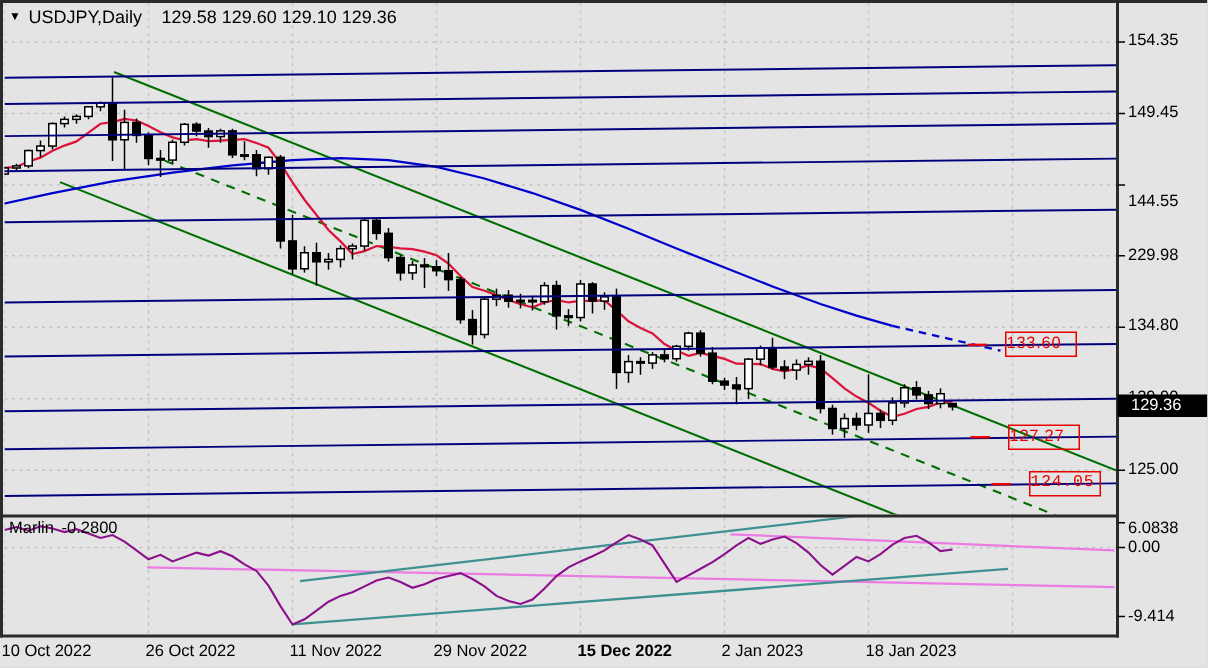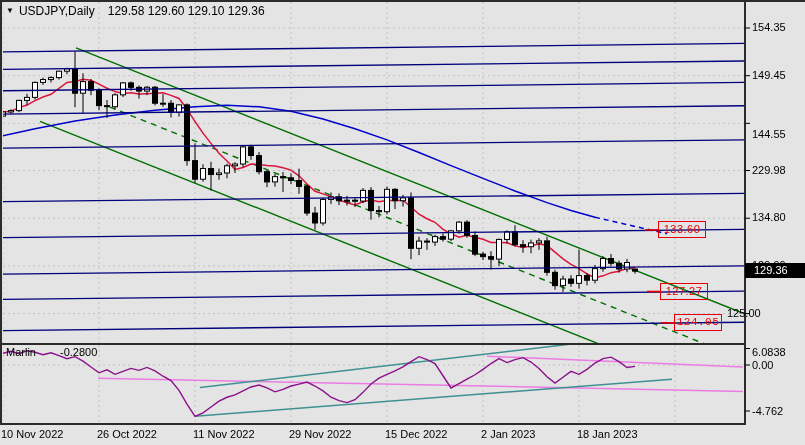--- a/index.html
+++ b/index.html
@@ -10,23 +10,23 @@
   #cv{position:absolute;left:0;top:0;}
   .lbl{position:absolute;font:11px "Liberation Sans",sans-serif;color:#000;white-space:nowrap;}
   #title-bar{position:absolute;left:6px;top:4px;display:flex;align-items:center;gap:5px;
     font:12px "Liberation Sans",sans-serif;color:#000;}
   #title-bar .tri{font-size:8px;line-height:1;cursor:pointer;}
   #title-bar .ohlc{margin-left:8px;}
   #price-axis,#ind-axis,#time-axis{position:absolute;left:0;top:0;width:805px;height:445px;pointer-events:none;}
   .cpb{position:absolute;left:745px;width:60px;height:15px;background:#000;color:#fff;
     font:11px "Liberation Sans",sans-serif;line-height:15px;padding-left:9px;box-sizing:border-box;}
   .target-box{position:absolute;width:46px;height:15px;border:1.6px solid #e80000;color:#e80000;
-    font:11px "Liberation Sans",sans-serif;line-height:14px;text-align:center;letter-spacing:.5px;}
+    font:11px "Liberation Sans",sans-serif;line-height:14px;letter-spacing:.5px;margin-left:12px;}
   #marlin-label{position:absolute;left:6px;top:346px;font:11px "Liberation Sans",sans-serif;color:#000;}
-  #marlin-label .val{margin-left:21px;text-align:center;}
+  #marlin-label .val{margin-left:2px;text-align:center;}
   #pane-separator{position:absolute;left:0;top:342px;width:746px;height:4px;cursor:row-resize;background:transparent;}
 </style>
 </head>
 <body>
 
 <div id="chart-window">
   <svg id="cv" width="805" height="445">
       <defs>
         <clipPath id="mainClip">
           <rect x="3" y="2" width="741" height="341"></rect>
@@ -272,33 +272,33 @@
     <span class="ohlc">129.58 129.60 129.10 129.36</span>
   </div>
 
   <div id="price-axis">
       <div class="lbl" style="left: 752px; top: 21px;">154.35</div>
       <div class="lbl" style="left: 752px; top: 68.677px;">149.45</div>
       <div class="lbl" style="left: 752px; top: 116.354px; margin-top: 12px;">144.55</div>
       <div class="lbl" style="left: 752px; top: 163.544px;">229.98</div>
       <div class="lbl" style="left: 752px; top: 211.221px;">134.80</div>
       <div class="lbl" style="left: 752px; top: 258.898px;">129.90</div>
-      <div class="lbl" style="left: 727px; top: 306.575px;">125.00</div>
+      <div class="lbl" style="left: 752px; top: 306.575px;">125.00</div>
     </div>
   <div id="ind-axis">
       <div class="lbl" style="left: 752px; top: 346px;">6.0838</div>
       <div class="lbl" style="left: 752px; top: 359px;">0.00</div>
-      <div class="lbl" style="left: 752px; top: 404.997px;">-4.762</div>
+      <div class="lbl" style="left: 752px; top: 404.997px;">-9.414</div>
     </div>
   <div id="time-axis">
-      <div class="lbl" style="left: 1px; top: 428px;">10 Nov 2022</div>
+      <div class="lbl" style="left: 1px; top: 428px;">10 Oct 2022</div>
       <div class="lbl" style="left: 97px; top: 428px;">26 Oct 2022</div>
       <div class="lbl" style="left: 193px; top: 428px;">11 Nov 2022</div>
       <div class="lbl" style="left: 289px; top: 428px;">29 Nov 2022</div>
-      <div class="lbl" style="left: 385px; top: 428px;">15 Dec 2022</div>
+      <div class="lbl" style="left: 385px; top: 428px; font-weight: bold;">15 Dec 2022</div>
       <div class="lbl" style="left: 481px; top: 428px;">2 Jan 2023</div>
       <div class="lbl" style="left: 577px; top: 428px;">18 Jan 2023</div>
     </div>
   <div id="targets">
       <div class="target-box" style="left: 658px; top: 221.398px;">133.60</div>
       <div class="target-box" style="left: 660px; top: 282.988px;">127.27</div>
       <div class="target-box" style="left: 674px; top: 314.319px; font-family: Liberation Mono, monospace;">124.05</div>
     </div>
 
   <div class="cpb" id="current-price-box" style="top: 263.153px;">129.36</div>

